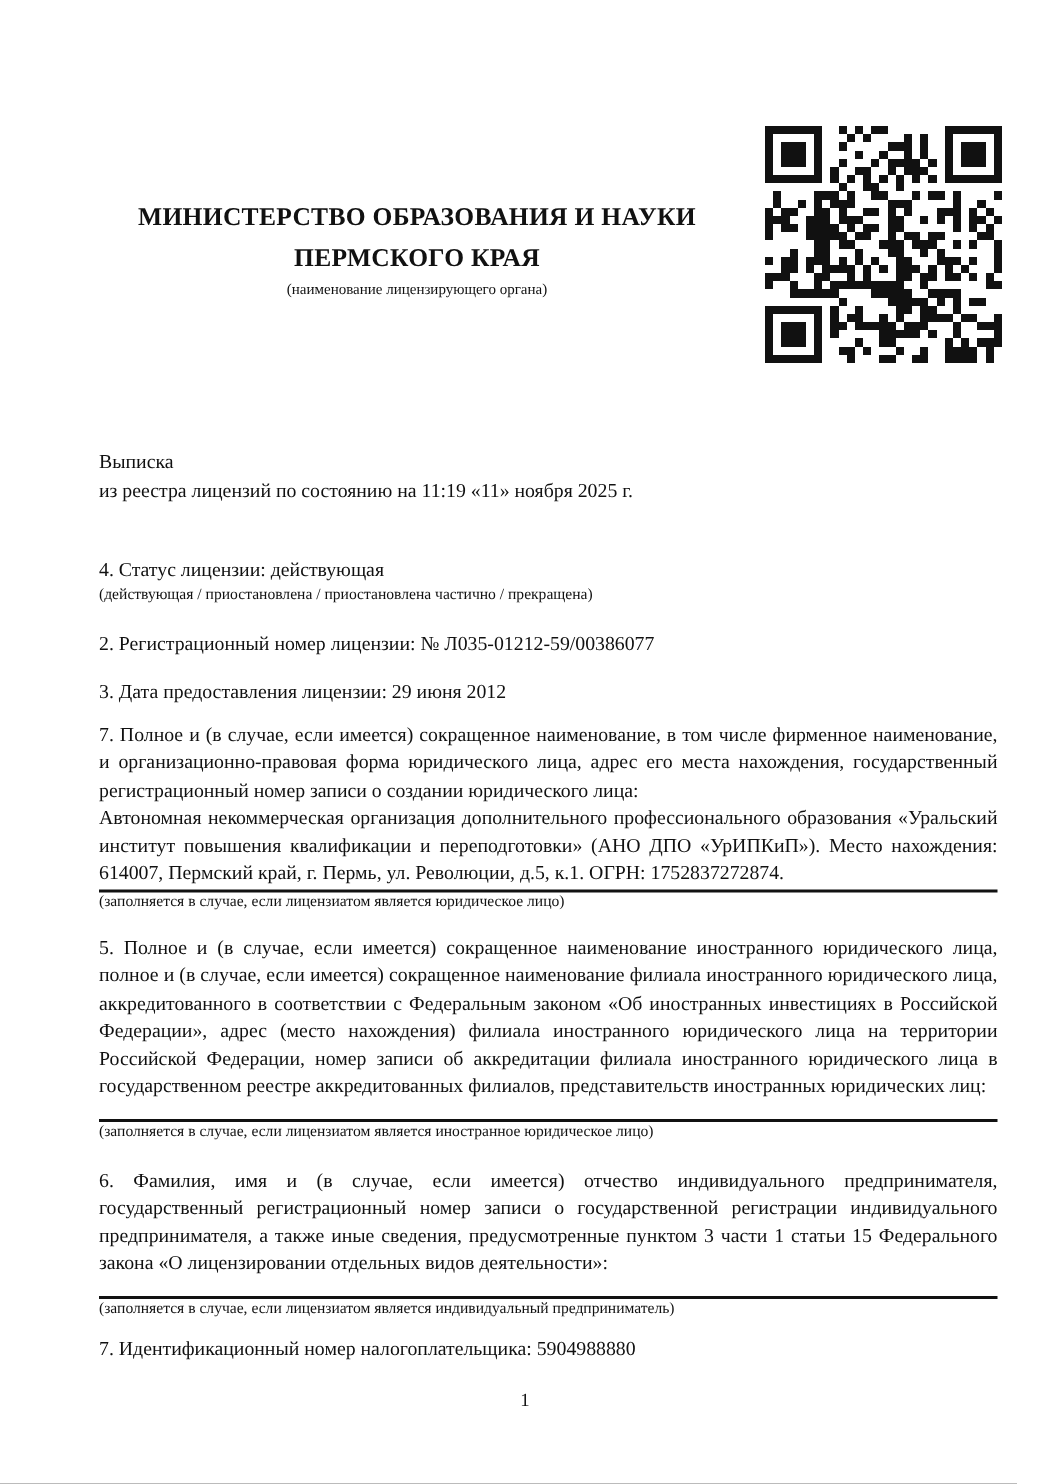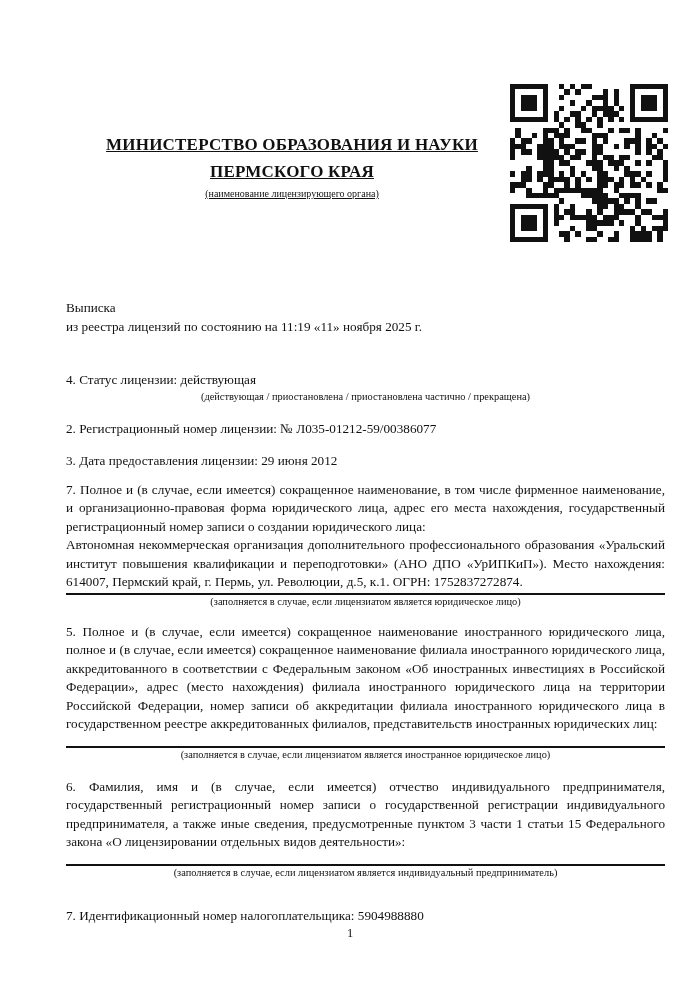--- a/index.html
+++ b/index.html
@@ -8,23 +8,22 @@
     width:700px;height:989px;
     margin:0 auto;
     background:#ffffff;
     color:#111;
     font-family:"Liberation Serif","DejaVu Serif",serif;
     overflow:hidden;
   }
   
   .ministry{
     position:absolute;
-    left:80px;top:131px;width:424px;
+    left:66px;top:131px;width:424px;
     text-align:center;
-    text-decoration:underline;
   }
   .ministry-name{
     font-weight:bold;
     font-size:17px;
     line-height:27px;
     letter-spacing:.2px;
   }
   .ministry-caption{
     margin-top:3px;
     font-size:10px;
@@ -40,35 +39,34 @@
   .content{
     position:absolute;
     left:66px;top:299px;width:599px;
     font-size:13.2px;
     line-height:18.5px;
   }
   .doc-title{}
   .line{white-space:nowrap;}
   .para{margin:0;text-align:justify;}
   .note{
-    text-align:center;
     font-size:10.4px;
     line-height:14px;
   }
   .rule{
     border:none;
     border-top:2px solid #111;
     margin:1px 0 0 0;
   }
   .rule.gap{margin-top:12px;}
   .mt-item{margin-top:16px;}
   .mt-sm{margin-top:14px;}
   .item1{margin-top:35px;}
   .item4{margin-top:10px;}
-  .item7{margin-top:27px;}
+  .item7{margin-top:10px;}
   .page-number{
     position:absolute;
     left:0;right:0;
     top:926px;
     text-align:center;
     font-size:12.5px;
   }
 </style>
 </head>
 <body>

